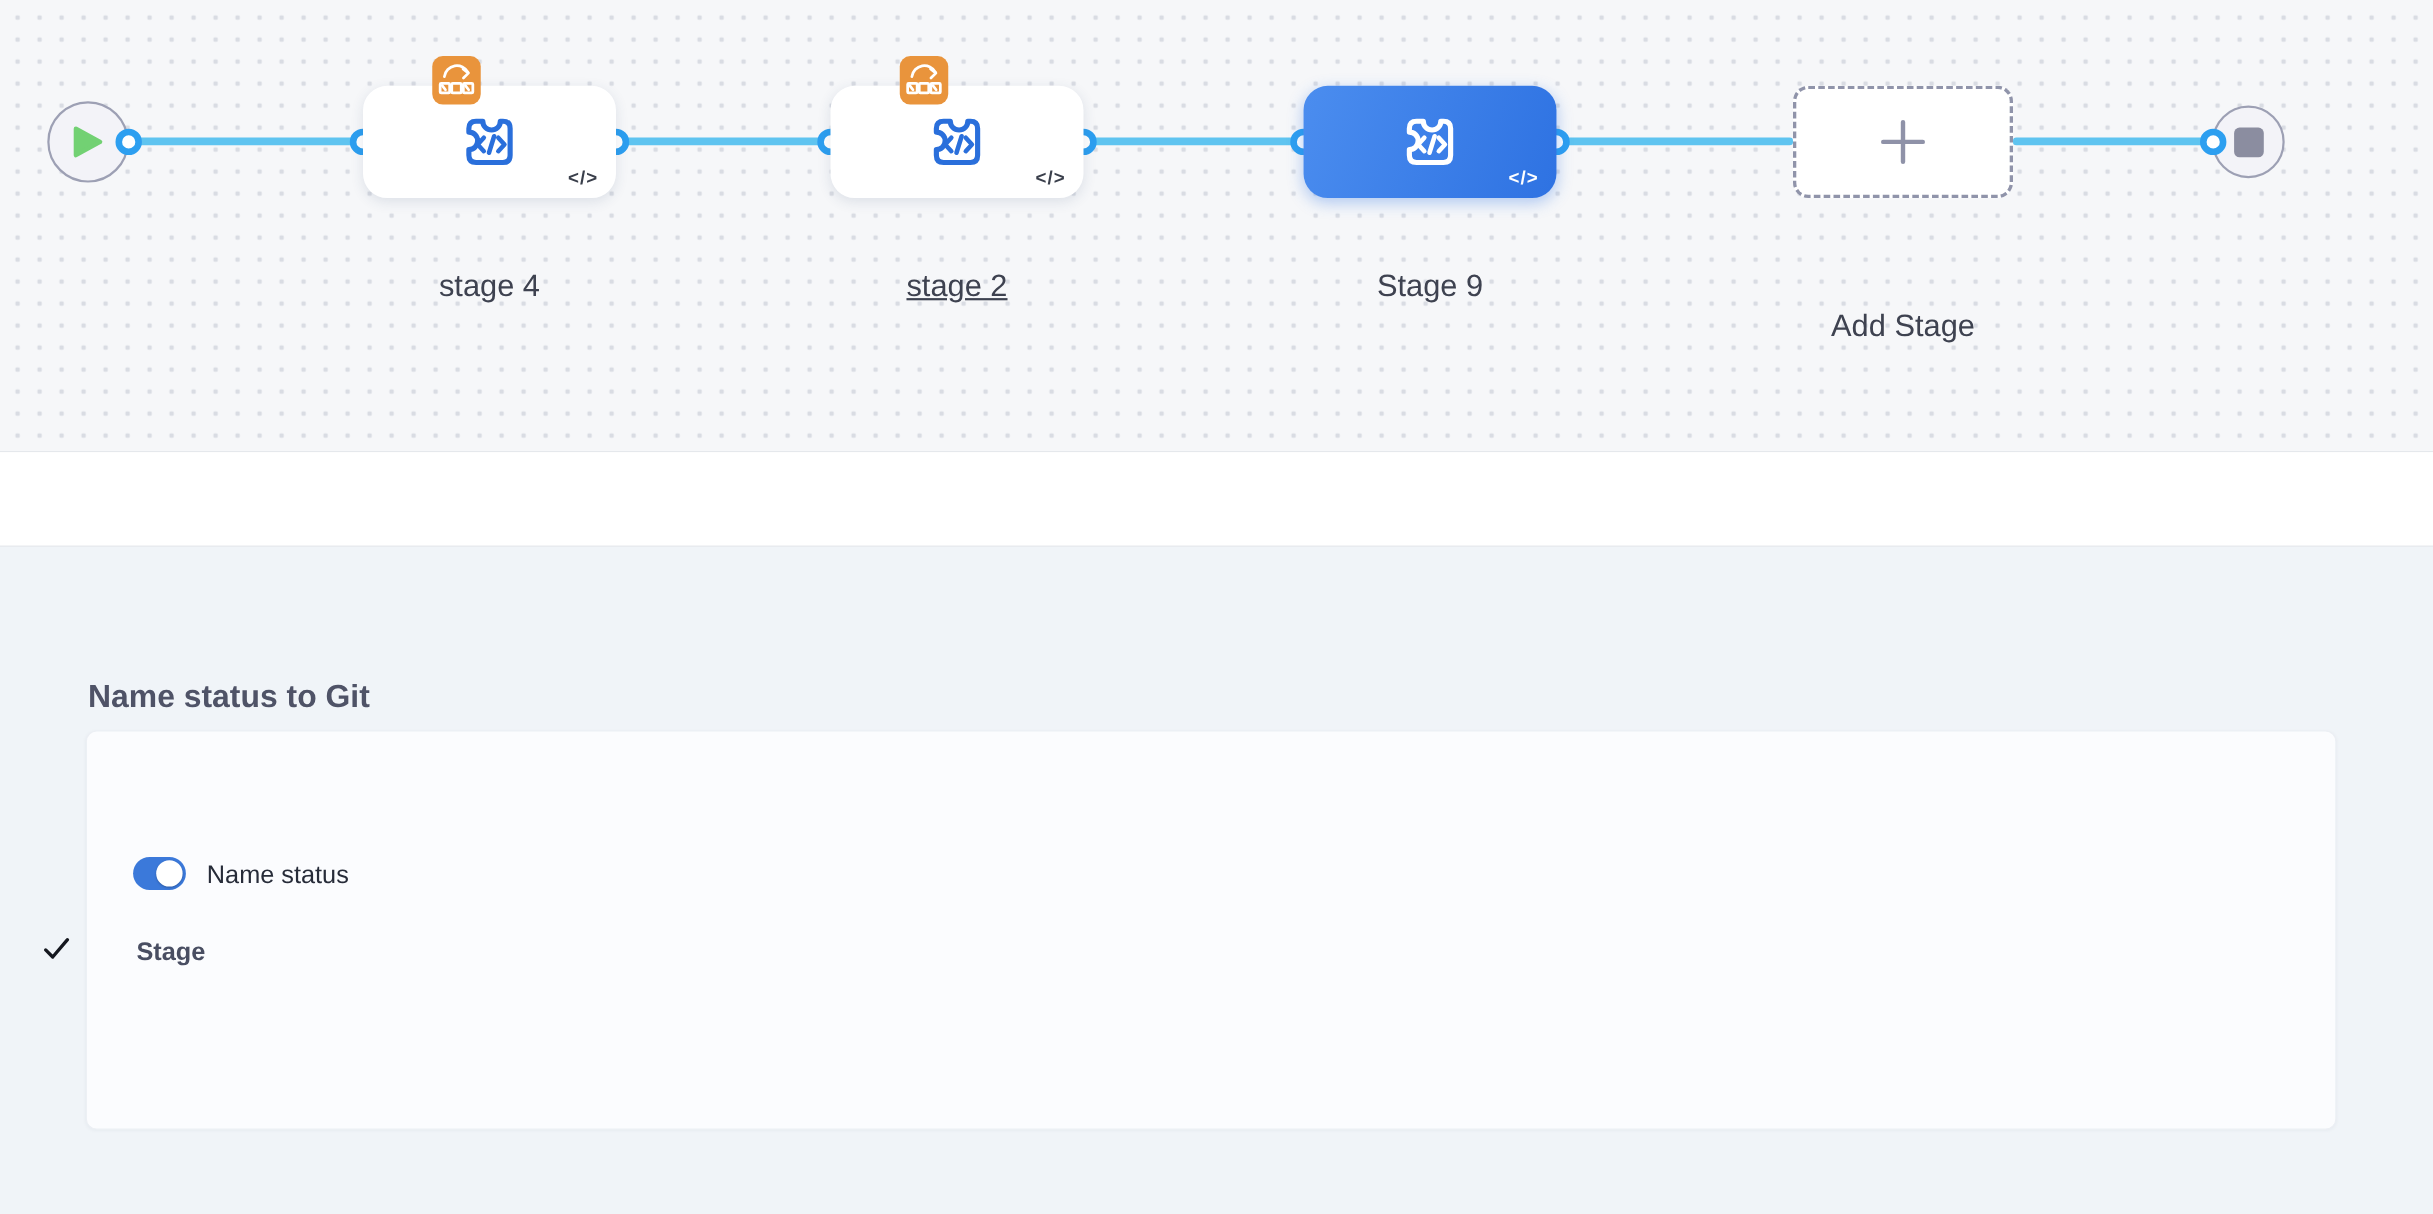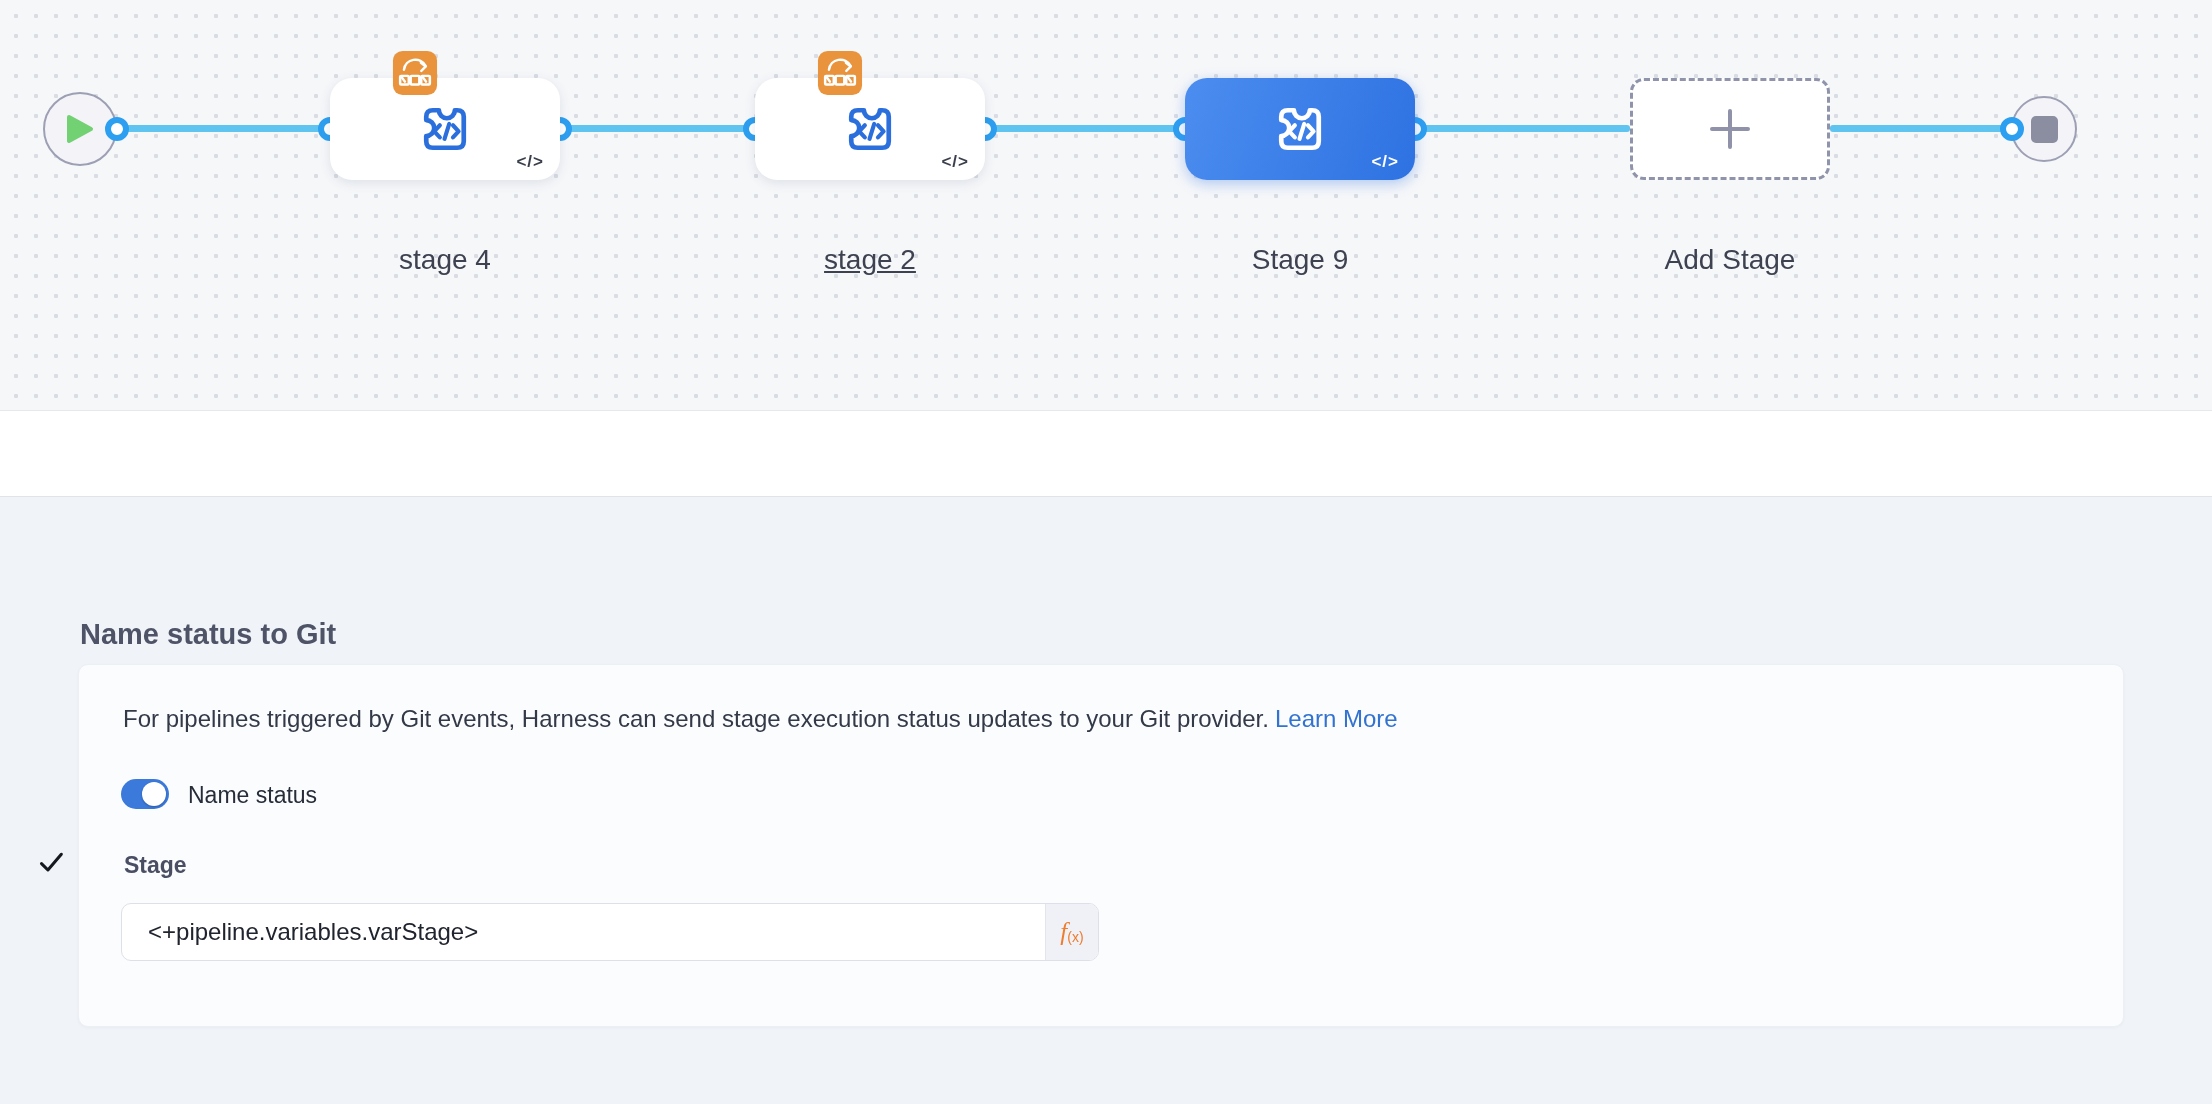--- a/index.html
+++ b/index.html
@@ -170,21 +170,21 @@
         <g stroke="#8f92a8" stroke-width="4" stroke-linecap="round">
           <path d="M21 3 V39"></path>
             <path d="M3 21 H39"></path>
         </g>
       </svg>
     </div>
 
     <div class="node-label" style="left:330px;width:230px;">stage 4</div>
     <div class="node-label" style="left:755px;width:230px;text-decoration:underline;">stage 2</div>
     <div class="node-label" style="left:1185px;width:230px;">Stage 9</div>
-    <div class="node-label" style="left:1630px;width:200px;">Add Stage</div>
+    <div class="node-label" style="left:1630px;width:200px;margin-top:36px;">Add Stage</div>
   </div>
 
   <div class="tabbar">
     <svg class="t-icon" style="left:38px;" width="28" height="28" viewBox="0 0 24 24">
       <path d="M3 12.5 L8.5 18 L20 4.5" fill="none" stroke="#15181f" stroke-width="2.6" stroke-linecap="round" stroke-linejoin="round"></path>
     </svg>
     <span class="tab-label" style="left:90px;">Overview</span>
     <svg class="t-icon" style="left:292px;top:440px;" width="22" height="25" viewBox="0 0 14 22">
       <path d="M3 2 L11 11 L3 20" fill="none" stroke="#a7abc6" stroke-width="2.8" stroke-linecap="round" stroke-linejoin="round"></path>
     </svg>
@@ -217,32 +217,22 @@
         <path d="M19.8 6.4 L21.1 6.4 M19.2 8 L20.1 8.9 M17.6 8.6 L17.6 9.9 M16 8 L15.1 8.9 M15.4 6.4 L14.1 6.4 M16 4.8 L15.1 3.9 M17.6 4.2 L17.6 2.9 M19.2 4.8 L20.1 3.9"></path>
       </g>
     </svg>
     <span class="tab-label active" style="left:1140px;">Advanced</span>
     <div class="tab-underline"></div>
   </div>
 
   <h2 class="section-heading">Name status to Git</h2>
 
   <div class="card">
-    <div class="desc">
-      <span>For pipelines triggered by Git events, Harness can send stage execution status updates to your Git provider.</span><a>Learn More</a>
-    </div>
 
     <div class="toggle" role="switch" aria-checked="true">
       <div class="knob"></div>
     </div>
     <span class="toggle-label">Name status</span>
 
     <div class="name-label">Stage</div>
-    <div class="input-wrap">
-      <input type="text" value="&lt;+pipeline.variables.varStage&gt;" style="">
-      <div class="fx-btn">
-        <span class="fx-f">f</span>
-          <span class="fx-sub">(x)</span>
-      </div>
-    </div>
   </div>
 
 </div>
 
 </body></html>

